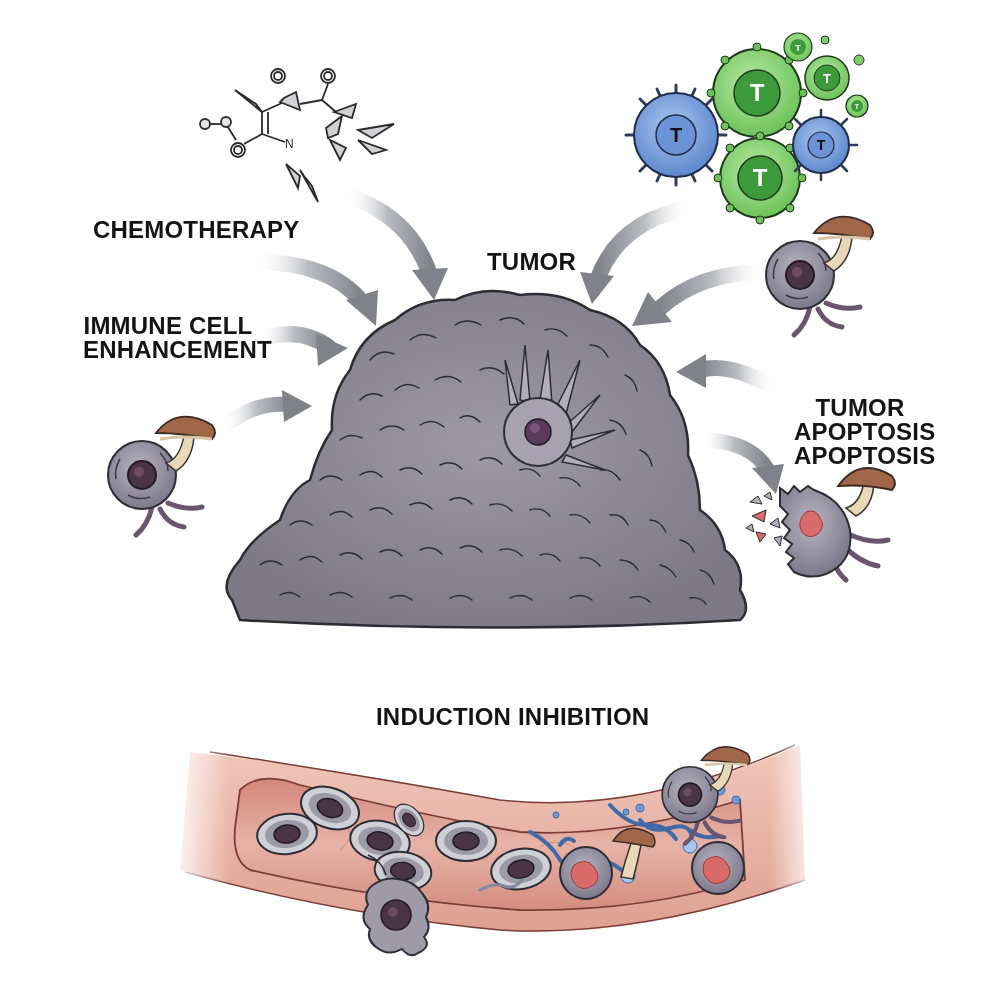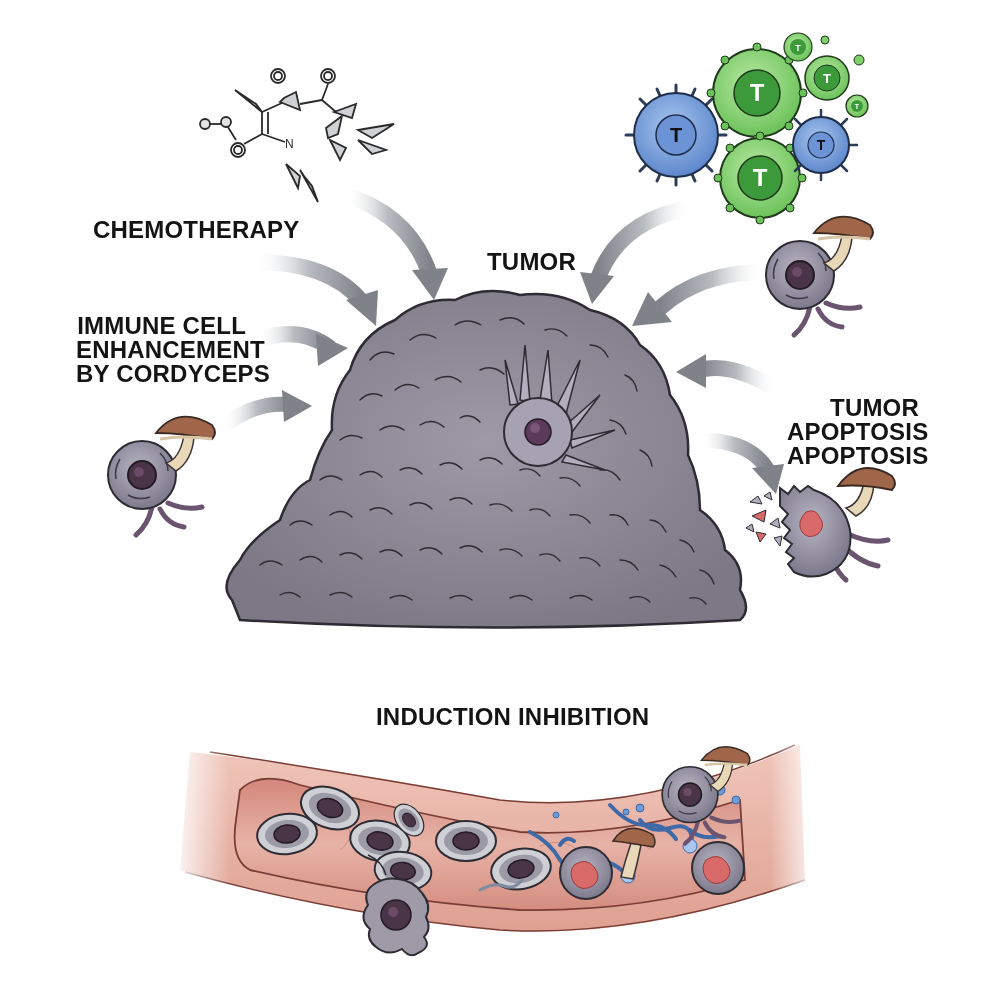--- a/index.html
+++ b/index.html
@@ -1,19 +1,19 @@
 <!DOCTYPE html>
 <html><head>
   <meta charset="utf-8">
   <style>
     html, body { margin: 0; padding: 0; background: #ffffff; }
     body { width: 1000px; height: 1000px; position: relative; overflow: hidden; font-family: "Liberation Sans", sans-serif; }
     #scene { position: absolute; left: 0; top: 0; width: 1000px; height: 1000px; }
     .label { position: absolute; font-family: "Liberation Sans", sans-serif; font-weight: 700; color: #141414; letter-spacing: 0.2px; line-height: 24px; font-size: 24px; white-space: nowrap; }
-    .label.center { text-align: right; }
+    .label.center { text-align: center; margin-left: 7px; }
     .cell-letter { font-family: "Liberation Sans", sans-serif; font-weight: 700; }
   </style>
 </head>
 <body>
 
 <svg id="scene" viewBox="0 0 1000 1000" xmlns="http://www.w3.org/2000/svg">
   <defs>
     <linearGradient id="arrowGradR" x1="0" y1="0" x2="1" y2="0">
       <stop offset="0" stop-color="#ffffff" stop-opacity="0"></stop>
       <stop offset="0.5" stop-color="#b8bbc0"></stop>
@@ -432,21 +432,20 @@
     </g>
   </g>
 </svg>
 
 <div class="label" style="left:93px; top:218px;">CHEMOTHERAPY</div>
 <div class="label" style="left:461px; top:250px;margin-left:26px;">TUMOR</div>
 
 <div class="label center" style="left:76px; top:314px; width:170px;">
   <div>IMMUNE CELL</div>
   <div>ENHANCEMENT</div>
-  <div>BY CORDYCEPS</div>
 </div>
 
 <div class="label center" style="left:787px; top:396px; width:132px;">
   <div>TUMOR</div>
   <div>APOPTOSIS</div>
   <div>APOPTOSIS</div>
 </div>
 
 <div class="label" style="left:376px; top:705px;">INDUCTION INHIBITION</div>
 

